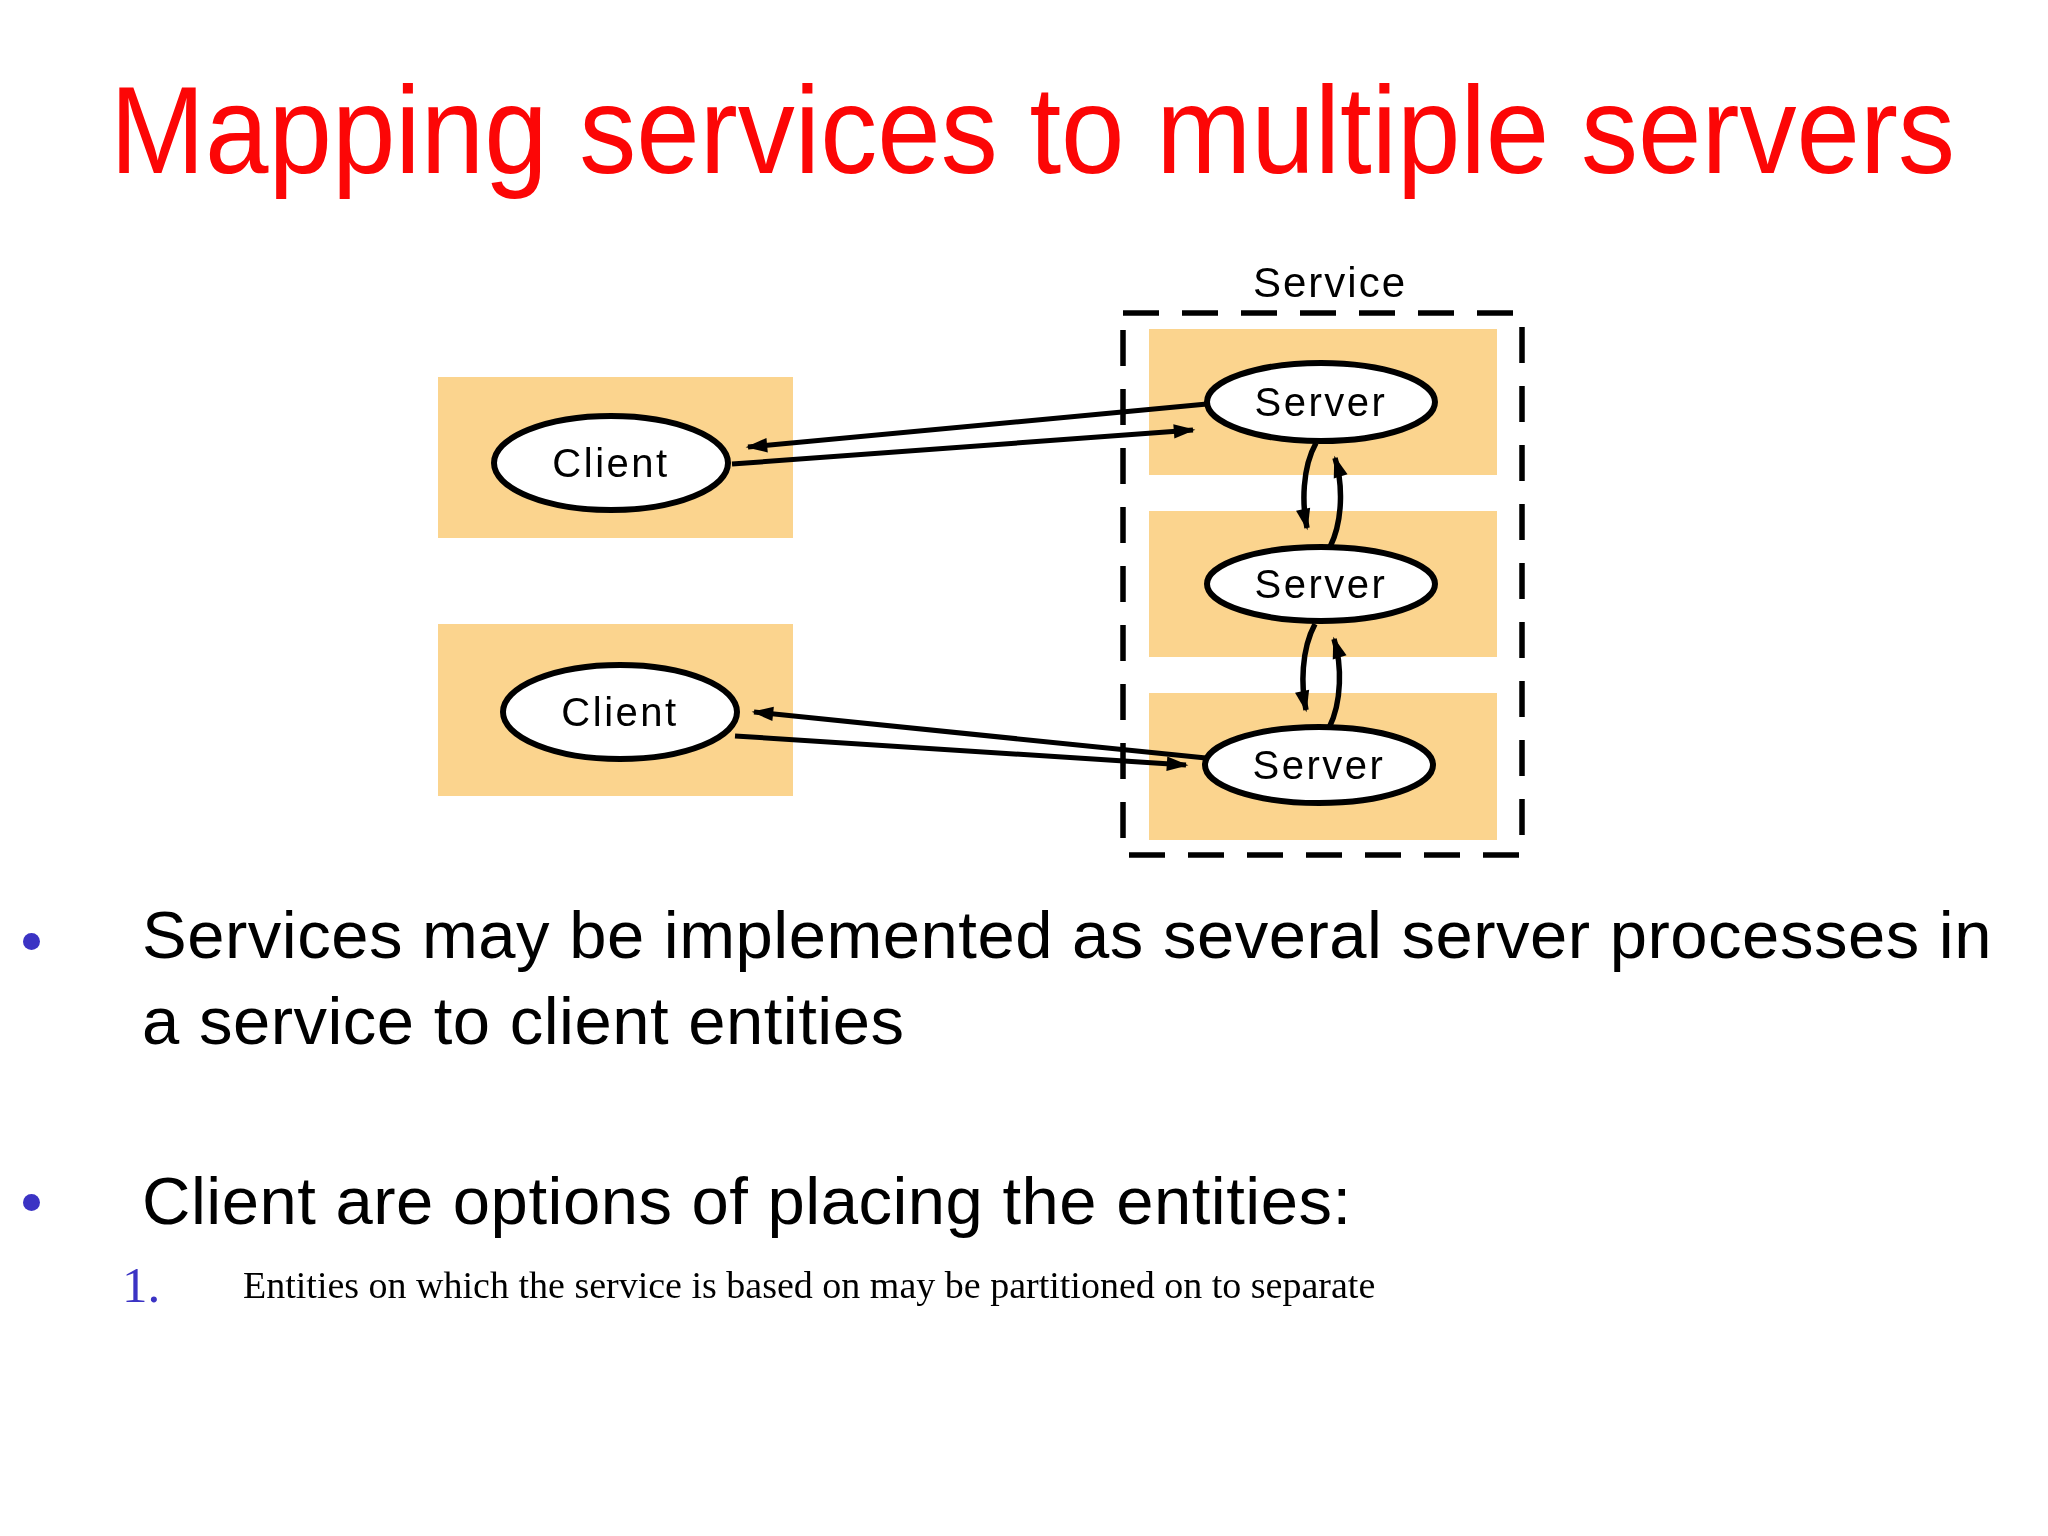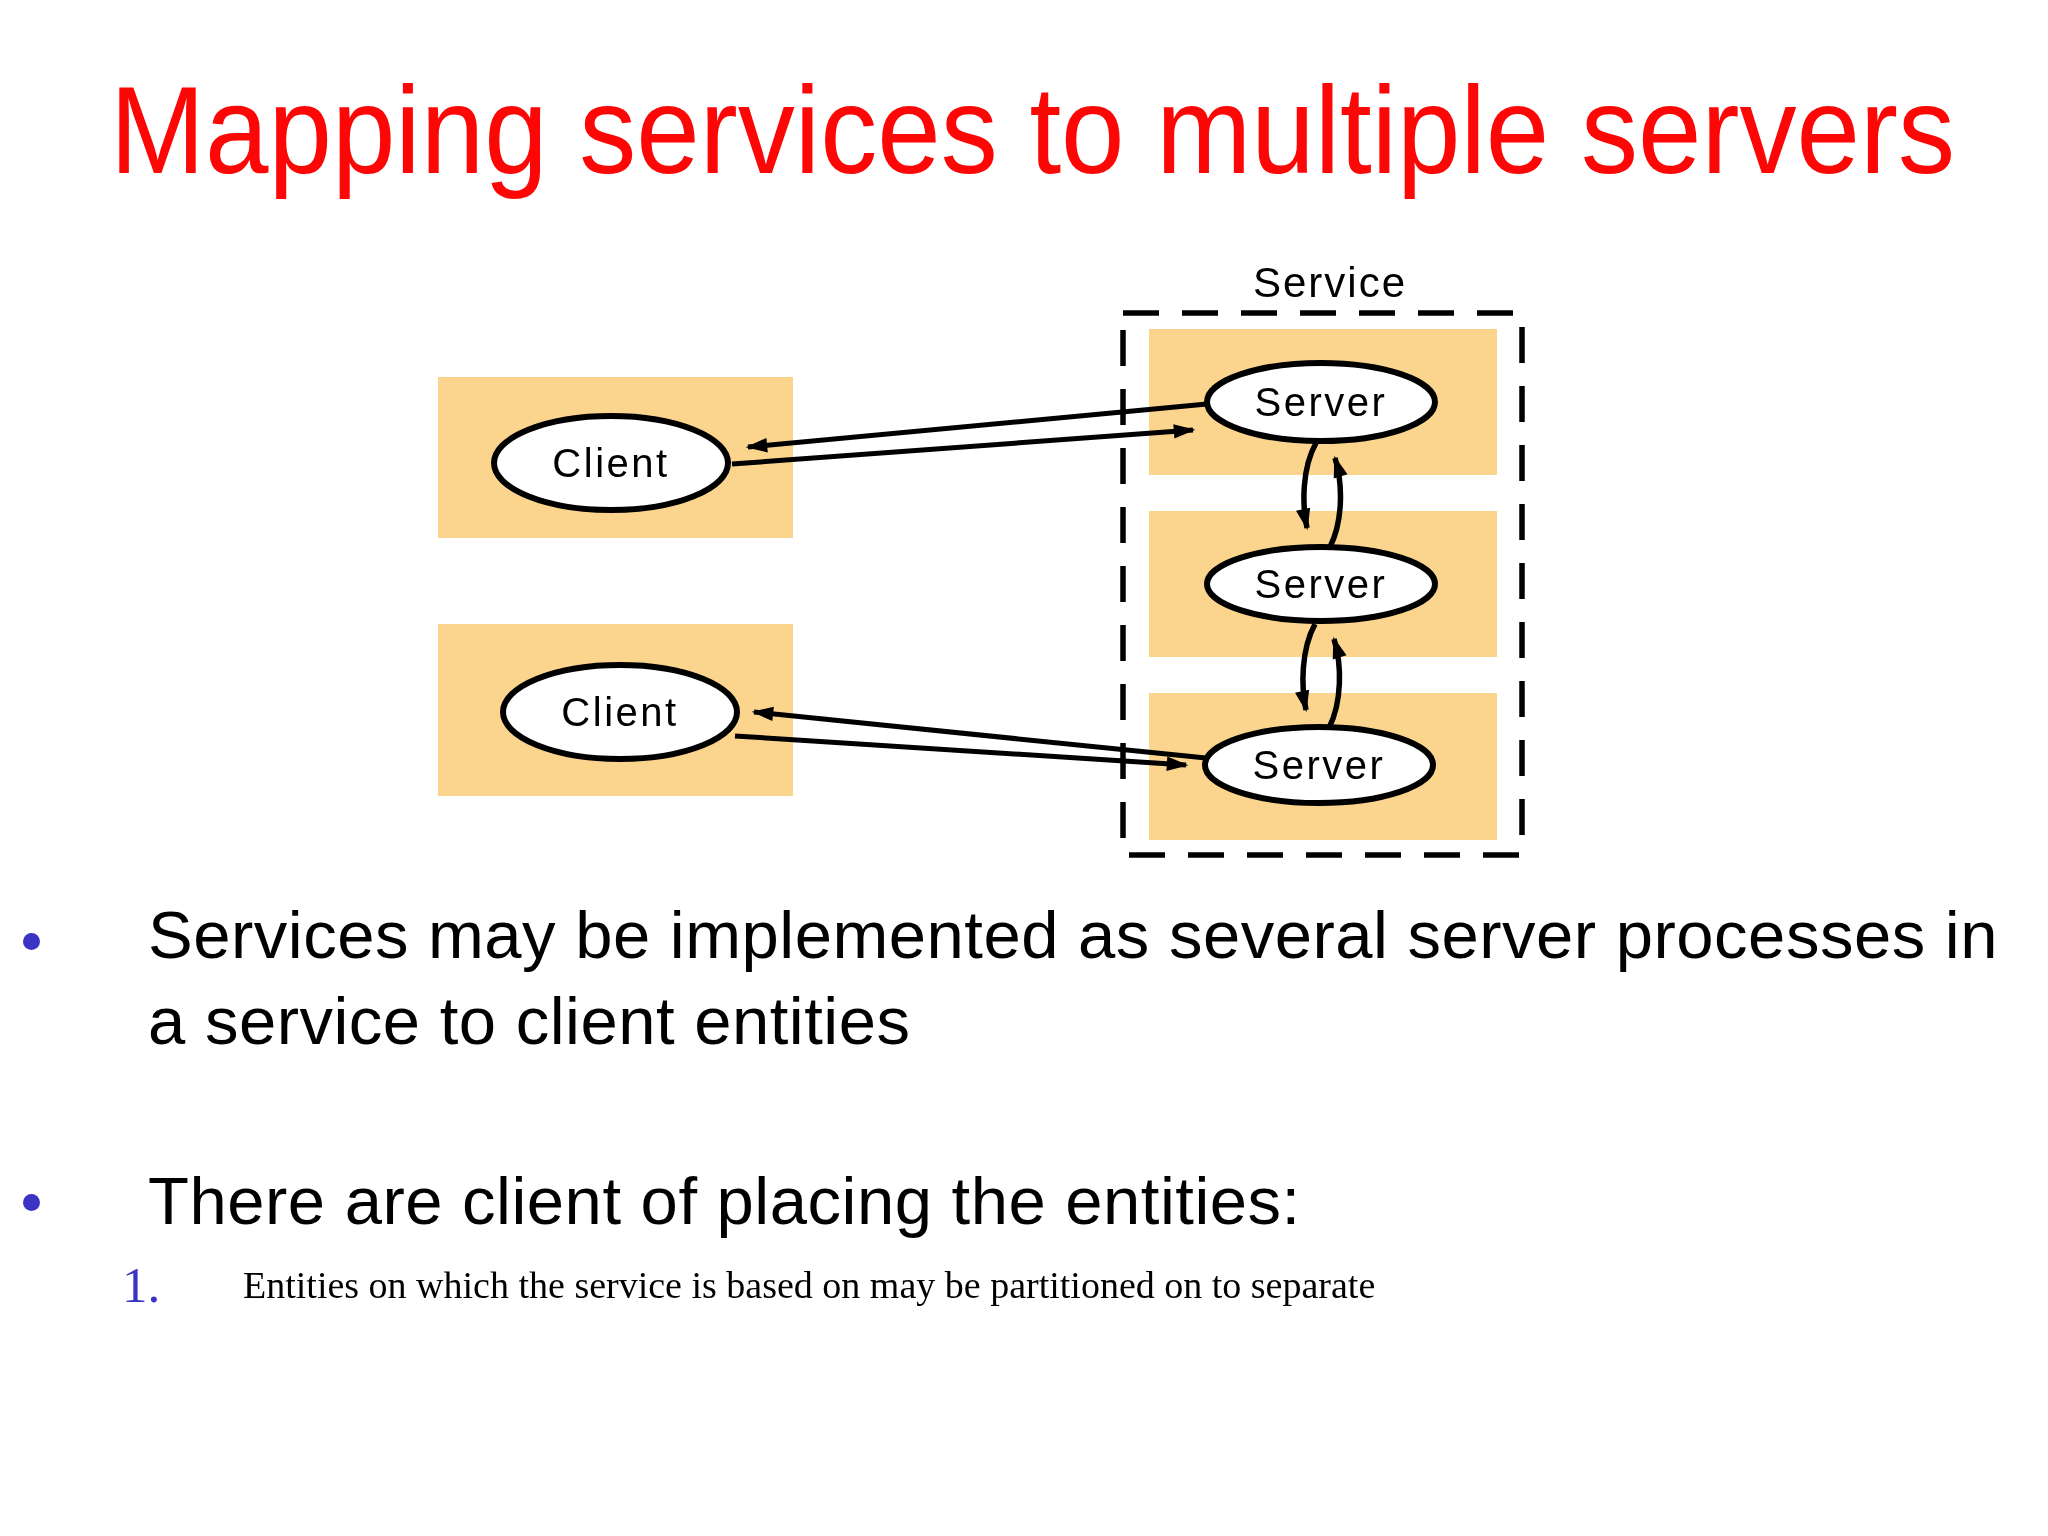--- a/index.html
+++ b/index.html
@@ -14,21 +14,21 @@
     color:#fc0606; white-space:nowrap;
     transform:scaleX(0.92); transform-origin:0 0;
   }
   .diagram-svg { position:absolute; left:0; top:0; width:2048px; height:1536px; }
 
   .bullet-dot {
     position:absolute; width:17px; height:17px; border-radius:50%;
     background:#3b33c4;
   }
   .bullet-text {
-    position:absolute; left:148px; color:#000000;
+    position:absolute; left:142px; color:#000000;
     font-size:67px; line-height:86px; letter-spacing:0.5px;
   }
   .bullet-text .line { white-space:nowrap; }
   .bullet1 { top:892px; }
   .bullet2 { top:1158px; }
 
   .num-label {
     position:absolute; color:#3b33c4;
     font-family:"Liberation Serif", serif;
     font-size:51px; line-height:82px; white-space:nowrap;
@@ -102,21 +102,21 @@
   </svg>
 
   <div class="bullet-dot" style="left:23px; top:933px;"></div>
   <div class="bullet-text bullet1">
     <div class="line">Services may be implemented as several server processes in</div>
     <div class="line">a service to client entities</div>
   </div>
 
   <div class="bullet-dot" style="left:23px; top:1194px;"></div>
   <div class="bullet-text bullet2">
-    <div class="line">There are client of placing the entities:</div>
+    <div class="line">Client are options of placing the entities:</div>
   </div>
 
   <div class="num-label item1" style="left:122px;">1.</div>
   <div class="num-text item1">
     <div class="line">Entities on which the service is based on may be partitioned on to separate</div>
     <div class="line">servers</div>
   </div>
 
   <div class="num-label item2" style="left:120px;">2.</div>
 

